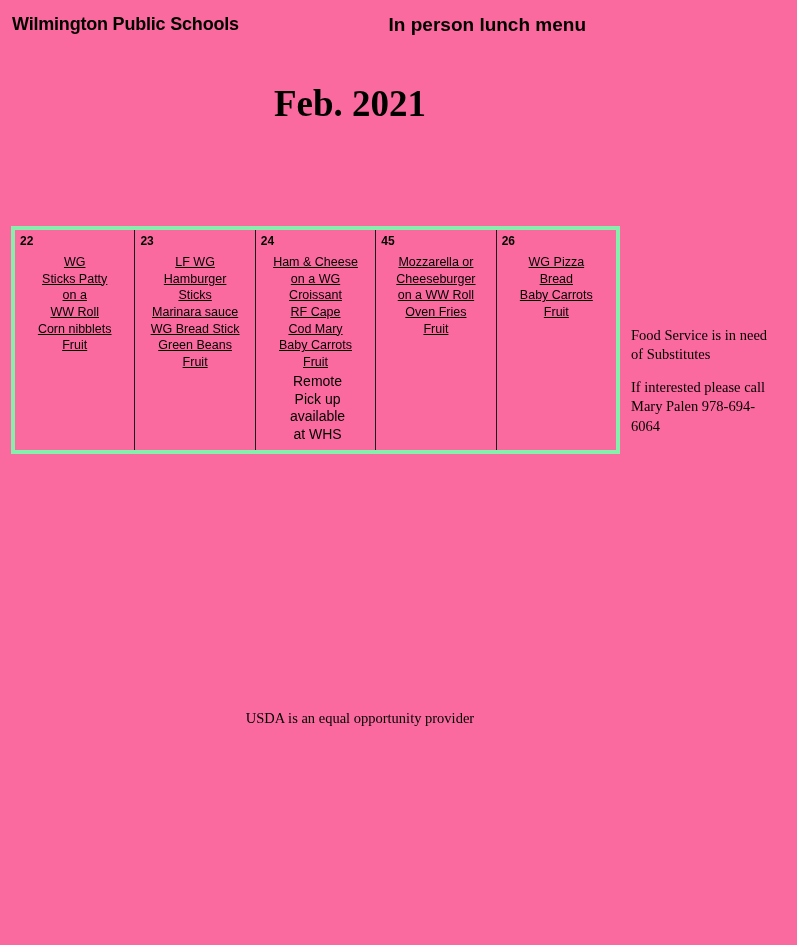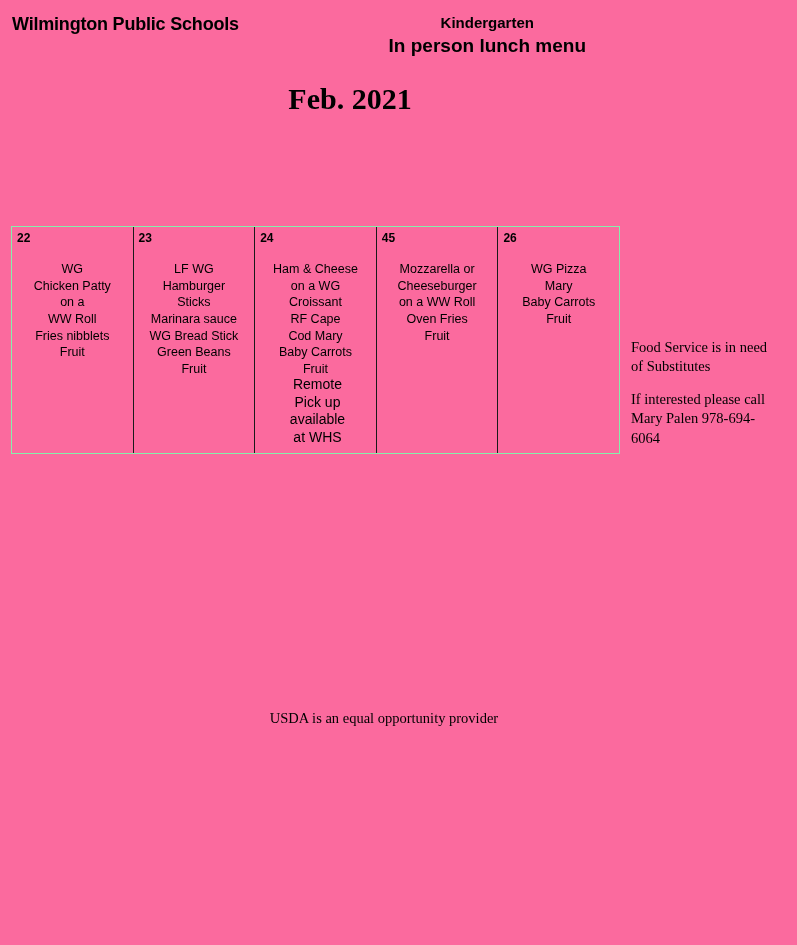--- a/index.html
+++ b/index.html
@@ -49,55 +49,56 @@
     font-weight: bold;
     display: block;
   }
   .month-title {
     position: absolute;
     left: 0;
     top: 82px;
     width: 700px;
     text-align: center;
     font-family: "Liberation Serif", serif;
-    font-size: 30px;
+    font-size: 37px;
     font-weight: bold;
   }
 
   
   .calendar {
     position: absolute;
     left: 11px;
     top: 226px;
     width: 609px;
     height: 228px;
     display: flex;
-    border: 1px solid #86efac;
+    border: 4px solid #86efac;
     box-sizing: border-box;
     background: transparent;
+    text-decoration: underline;
   }
   .day-cell {
     flex: 1 1 0;
     border-right: 1px solid #1a1a1a;
     box-sizing: border-box;
     position: relative;
     padding: 0;
   }
   .day-cell:last-child {
     border-right: none;
   }
   .day-number {
     position: absolute;
     left: 5px;
     top: 4px;
     font-size: 12px;
     font-weight: bold;
   }
   .items {
-    margin-top: 34px;
+    margin-top: 24px;
     text-align: center;
     font-size: 12.5px;
     line-height: 1.33;
     padding: 0 3px;
   }
   .items .line {
     display: block;
   }
   .note-remote {
     position: absolute;
@@ -113,62 +114,60 @@
   .side-note {
     position: absolute;
     left: 631px;
     top: 326px;
     width: 150px;
     font-family: "Liberation Serif", serif;
     font-size: 14.5px;
     line-height: 1.32;
   }
   .side-note p {
-    margin: 12px 0 14px 0;
+    margin: 0 0 14px 0;
   }
   .side-note p:last-child {
     margin-bottom: 0;
   }
 
   
   .footer-note {
     position: absolute;
     left: 0;
     top: 710px;
     width: 720px;
     text-align: center;
     font-family: "Liberation Serif", serif;
     font-size: 14.5px;
-    padding-left: 24px;
   }
 </style>
 </head>
 <body>
 
 <div class="page">
 
   <div class="school-name">Wilmington Public Schools</div>
 
   <div class="menu-kind">
-    <span class="grade">Kindergarten</span>
     <span class="kind">In person lunch menu</span>
   </div>
 
   <div class="month-title">Feb. 2021</div>
 
   <div class="calendar">
 
     <div class="day-cell">
       <div class="day-number">22</div>
       <div class="items">
         <span class="line">WG</span>
-        <span class="line">Chicken Patty</span>
+        <span class="line">Sticks Patty</span>
         <span class="line">on a</span>
         <span class="line">WW Roll</span>
-        <span class="line">Fries nibblets</span>
+        <span class="line">Corn nibblets</span>
         <span class="line">Fruit</span>
       </div>
     </div>
 
     <div class="day-cell">
       <div class="day-number">23</div>
       <div class="items">
         <span class="line">LF WG</span>
         <span class="line">Hamburger</span>
         <span class="line">Sticks</span>
@@ -204,21 +203,21 @@
         <span class="line">on a WW Roll</span>
         <span class="line">Oven Fries</span>
         <span class="line">Fruit</span>
       </div>
     </div>
 
     <div class="day-cell">
       <div class="day-number">26</div>
       <div class="items">
         <span class="line">WG Pizza</span>
-        <span class="line">Mary</span>
+        <span class="line">Bread</span>
         <span class="line">Baby Carrots</span>
         <span class="line">Fruit</span>
       </div>
     </div>
 
   </div>
 
   <div class="side-note">
     <p>Food Service is in need of Substitutes</p>
     <p>If interested please call Mary Palen 978-694-6064</p>

